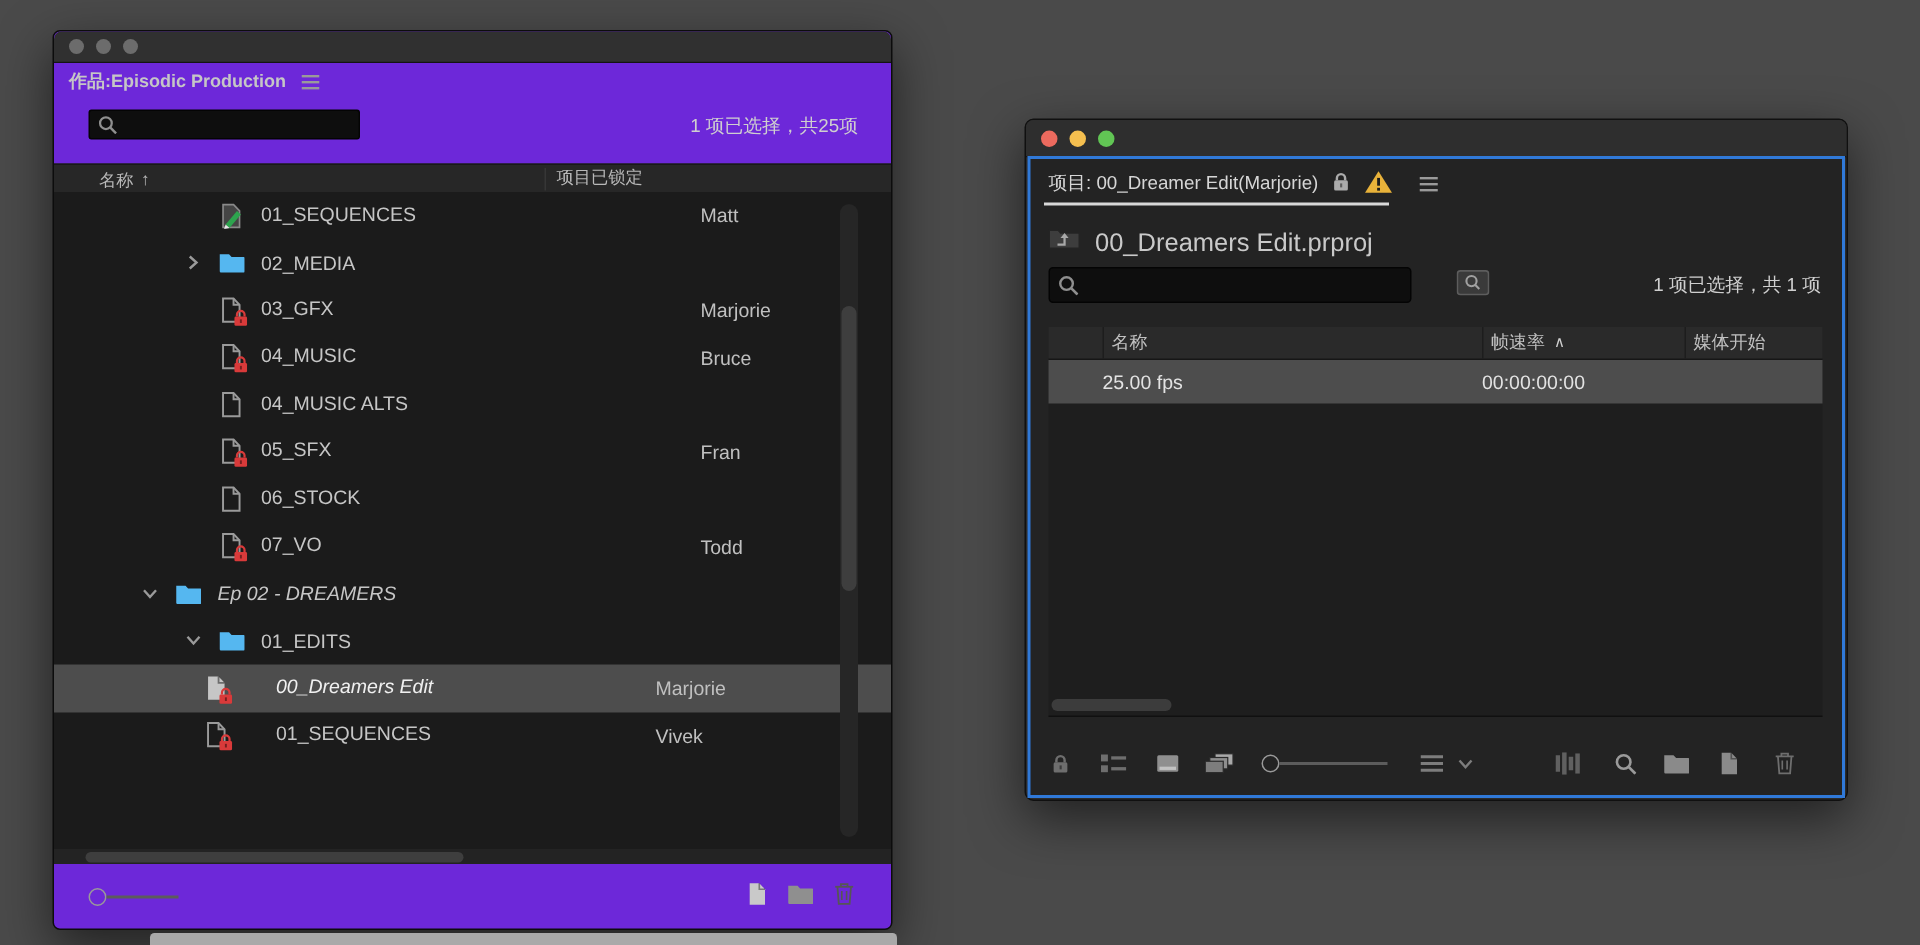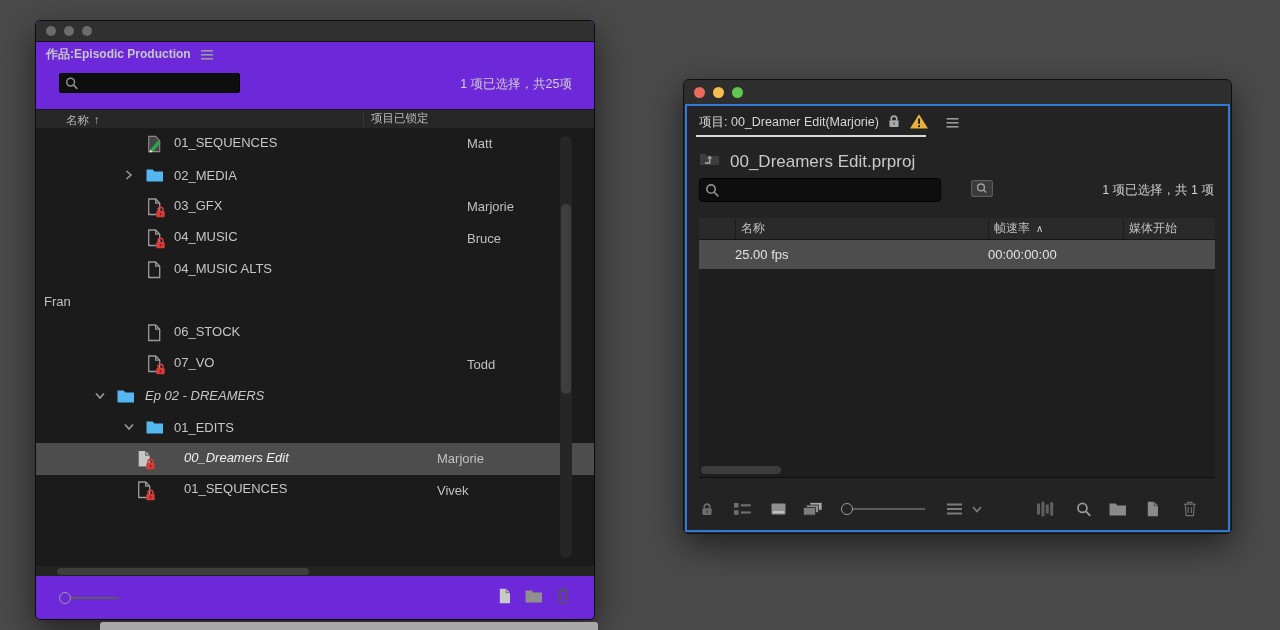--- a/index.html
+++ b/index.html
@@ -302,20 +302,31 @@
             <svg width="16" height="18" viewBox="0 0 16 18">
               <use href="#s-doc"></use>
             </svg>
           </span>
         <span class="lbl">04_MUSIC ALTS</span>
         </div>
       <div class="locked"></div>
     </div>
 
     <div class="lrow ind1">
+      <div class="tree">
+          <span class="chev"></span>
+        <span class="islot">
+            <span class="doclock"><svg width="16" height="18" viewBox="0 0 16 18" style="color:#9a9a9a">
+                <use href="#s-doc"></use>
+              </svg><svg class="dl-lock" width="11" height="13" viewBox="0 0 11.8 13" style="color:#d93a3a">
+                <use href="#s-lock"></use>
+              </svg></span>
+          </span>
+        <span class="lbl">05_SFX</span>
+        </div>
       <div class="locked">Fran</div>
     </div>
 
     <div class="lrow ind1">
       <div class="tree">
           <span class="chev"></span>
         <span class="islot" style="color:#9a9a9a">
             <svg width="16" height="18" viewBox="0 0 16 18">
               <use href="#s-doc"></use>
             </svg>

